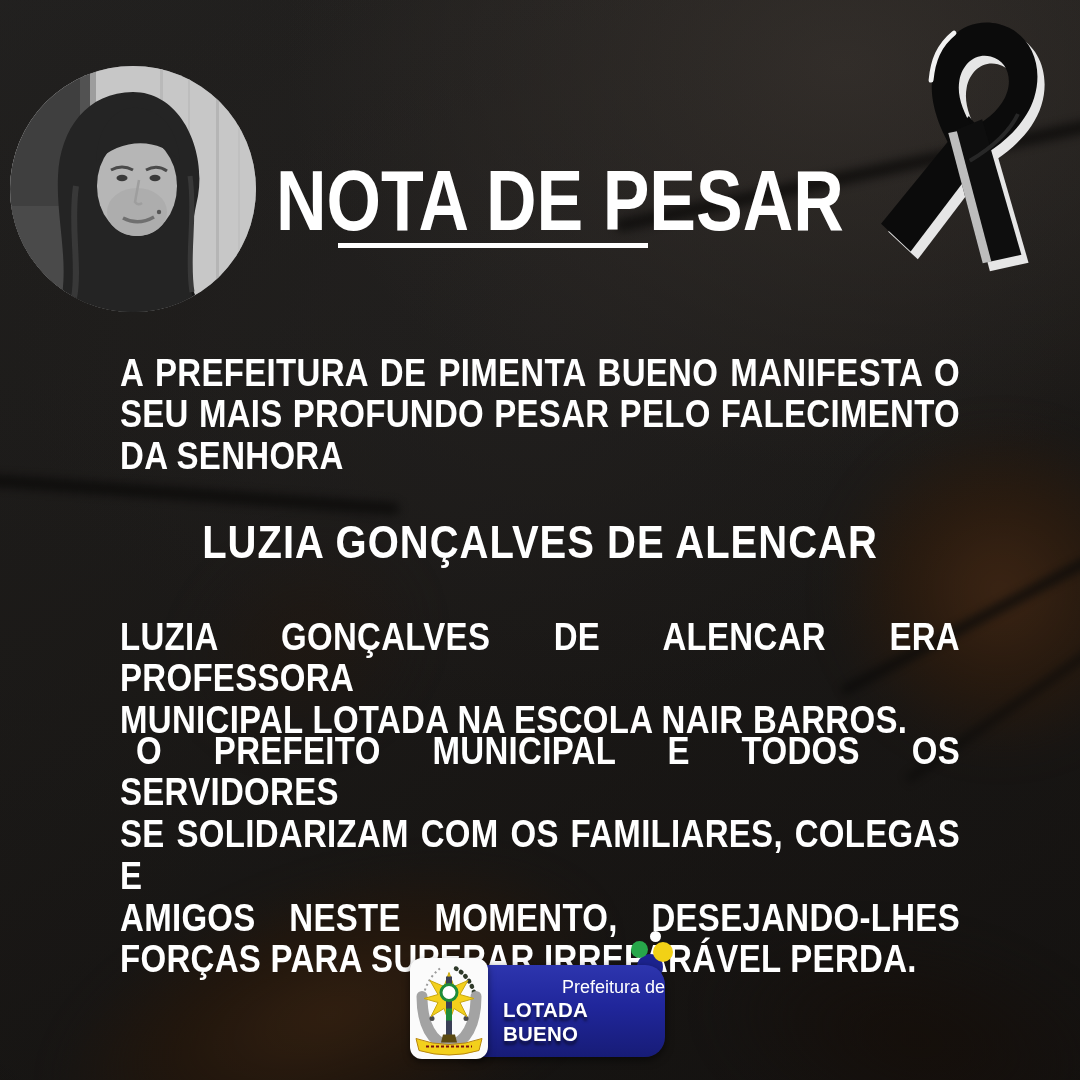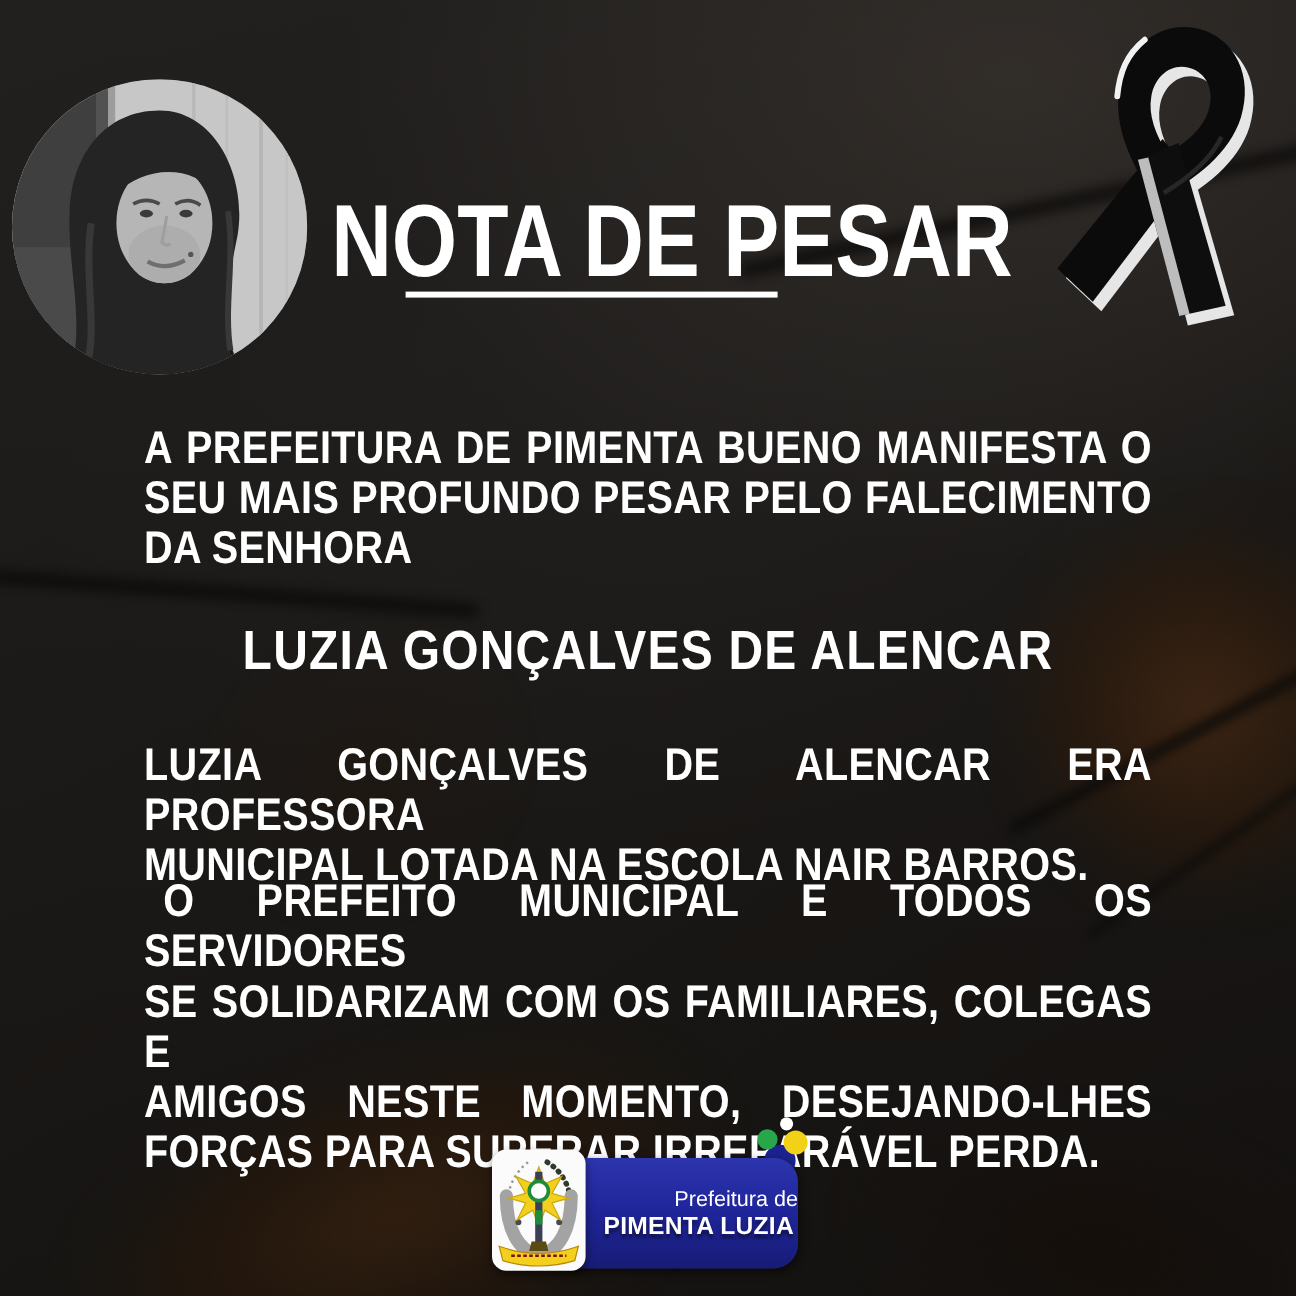--- a/index.html
+++ b/index.html
@@ -137,21 +137,21 @@
       <span class="jl">O PREFEITO MUNICIPAL E TODOS OS SERVIDORES</span>
       <span class="jl">SE SOLIDARIZAM COM OS FAMILIARES, COLEGAS E</span>
       <span class="jl">AMIGOS NESTE MOMENTO, DESEJANDO-LHES</span>
       <span class="jl">FORÇAS PARA SUPERAR IRREPARÁVEL PERDA.</span>
     </div>
 
   <div class="logo">
     <div class="dot dot-blue"></div>
     <div class="plate">
       <span class="l1">Prefeitura de</span>
-      <span class="l2">PIMENTA LUZIA</span>
+      <span class="l2">LOTADA BUENO</span>
     </div>
     <div class="crest-card">
       <svg width="78" height="101" viewBox="0 0 78 100">
         <path d="M30,10 A40,44 0 0 0 13,52" stroke="#9a9a9a" stroke-width="2" stroke-dasharray="2 3" fill="none"></path>
         <path d="M46,10 A38,40 0 0 1 64,56" stroke="#2f3a2a" stroke-width="4.5" stroke-dasharray="0.6 5.4" stroke-linecap="round" fill="none"></path>
         <path d="M12,38 C12,66 22,84 39,88 C56,84 66,66 66,38" stroke="#a3a3a3" stroke-width="11" fill="none" stroke-linecap="round"></path>
         <circle cx="22" cy="60" r="2.5" fill="#4a4a4a"></circle>
         <circle cx="56" cy="60" r="2.5" fill="#4a4a4a"></circle>
         <path d="M39,14 L44,28 L58,22 L50,36 L64,40 L50,44 L57,58 L44,50 L39,64 L34,50 L21,58 L28,44 L14,40 L28,36 L20,22 L34,28 Z" fill="#f3d01c" stroke="#c9a70e" stroke-width="1"></path>
         <rect x="36" y="18" width="6" height="60" fill="#3a3f55"></rect>

